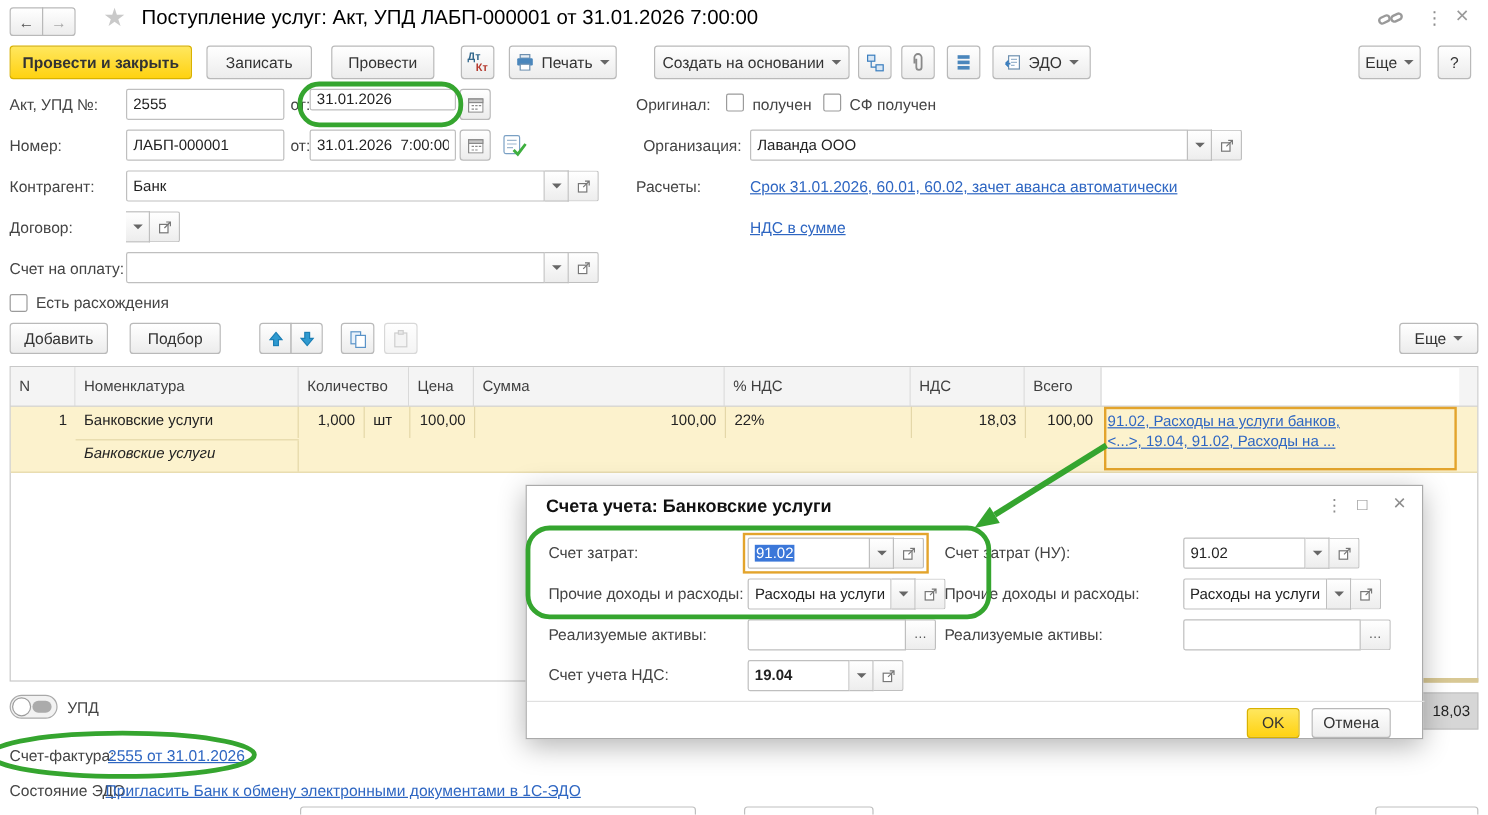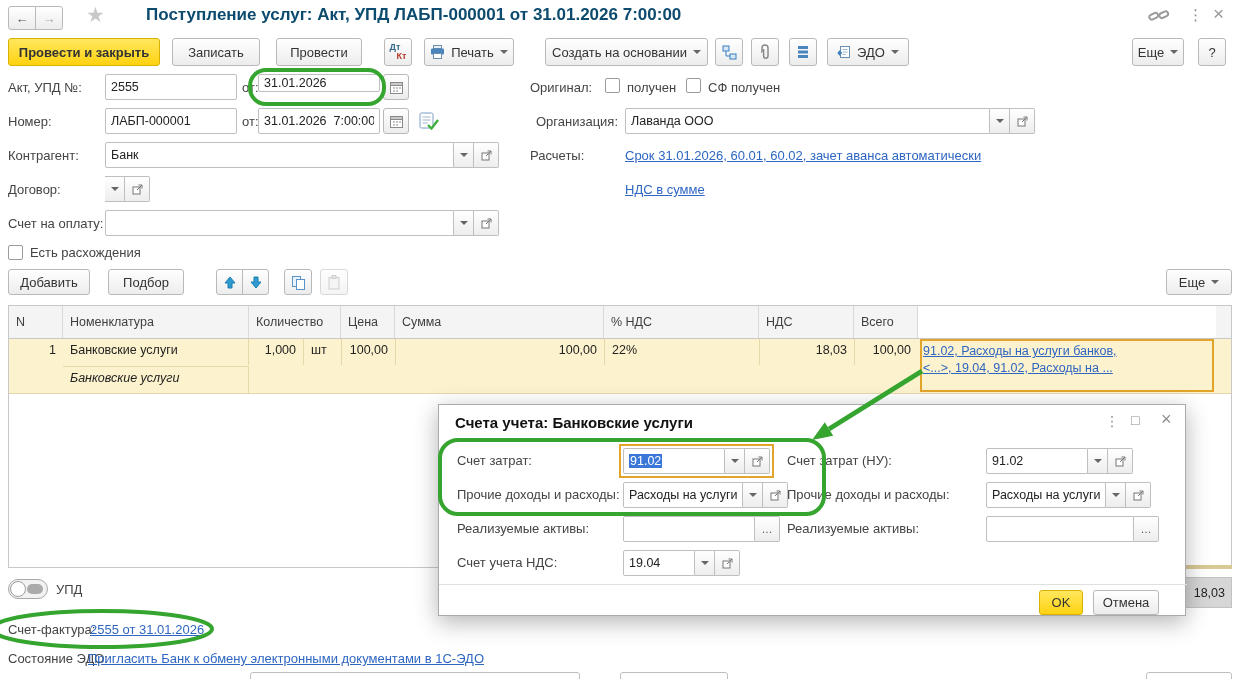--- a/index.html
+++ b/index.html
@@ -38,21 +38,21 @@
 
 <div id="app">
 
   <div class="abs btn" style="left:8px;top:6px;width:28px;height:24px;border-radius:3px 0 0 3px;">
       <span style="color:#555;">←</span>
     </div>
   <div class="abs btn" style="left:35px;top:6px;width:28px;height:24px;border-radius:0 3px 3px 0;">
       <span style="color:#a9a9a9;">→</span>
     </div>
   <div class="abs" style="left:86px;top:3px;font-size:21px;color:#c9c9c9;">★</div>
-  <div class="abs" style="left:118px;top:5px;font-size:17px;font-weight:700;color:#0c4a6e;white-space:nowrap;margin-left:28px;">Поступление услуг: Акт, УПД ЛАБП-000001 от 31.01.2026 7:00:00</div>
+  <div class="abs" style="left:118px;top:5px;font-size:17px;font-weight:400;color:#000000;white-space:nowrap;">Поступление услуг: Акт, УПД ЛАБП-000001 от 31.01.2026 7:00:00</div>
   <div class="abs" style="left:1148px;top:8px;">
     <svg width="22" height="16" viewBox="0 0 22 16">
         <g stroke="#9a9a9a" stroke-width="2" fill="none">
           <rect x="1" y="6" width="9" height="5" rx="2.5" transform="rotate(-25 5 8)"></rect>
           <rect x="11" y="4" width="9" height="5" rx="2.5" transform="rotate(-25 16 6)"></rect>
         </g>
       </svg>
   </div>
   <div class="abs" style="left:1188px;top:6px;font-size:15px;color:#8d8d8d;">⋮</div>
   <div class="abs" style="left:1213px;top:3px;font-size:19px;color:#9a9a9a;">×</div>
@@ -394,21 +394,21 @@
     <div class="abs lbl" style="left:348px;top:116px;">Реализуемые активы:</div>
     <div class="abs grp" style="left:547px;top:111px;height:26px;">
       <input class="inp" readonly="" style="width: 148px;" value="">
       <div class="ob" style="width:25px;">
           <span>…</span>
         </div>
     </div>
 
     <div class="abs lbl" style="left:18px;top:150px;">Счет учета НДС:</div>
     <div class="abs grp" style="left:184px;top:145px;height:26px;">
-      <input class="inp" readonly="" style="width: 72px;" value="19.04">
+      <input class="inp" readonly="" style="width: 85px; font-weight: bold;" value="19.04">
       <div class="dd">
           <span class="caret"></span>
         </div>
       <div class="ob">
           <svg width="11" height="11" viewBox="0 0 11 11">
             <rect x="1" y="3" width="7" height="7" fill="#fff" stroke="#777"></rect>
             <path d="M5 6 L10 1 M6.5 1 H10 V4.5" stroke="#777" fill="none"></path>
           </svg>
         </div>
     </div>

